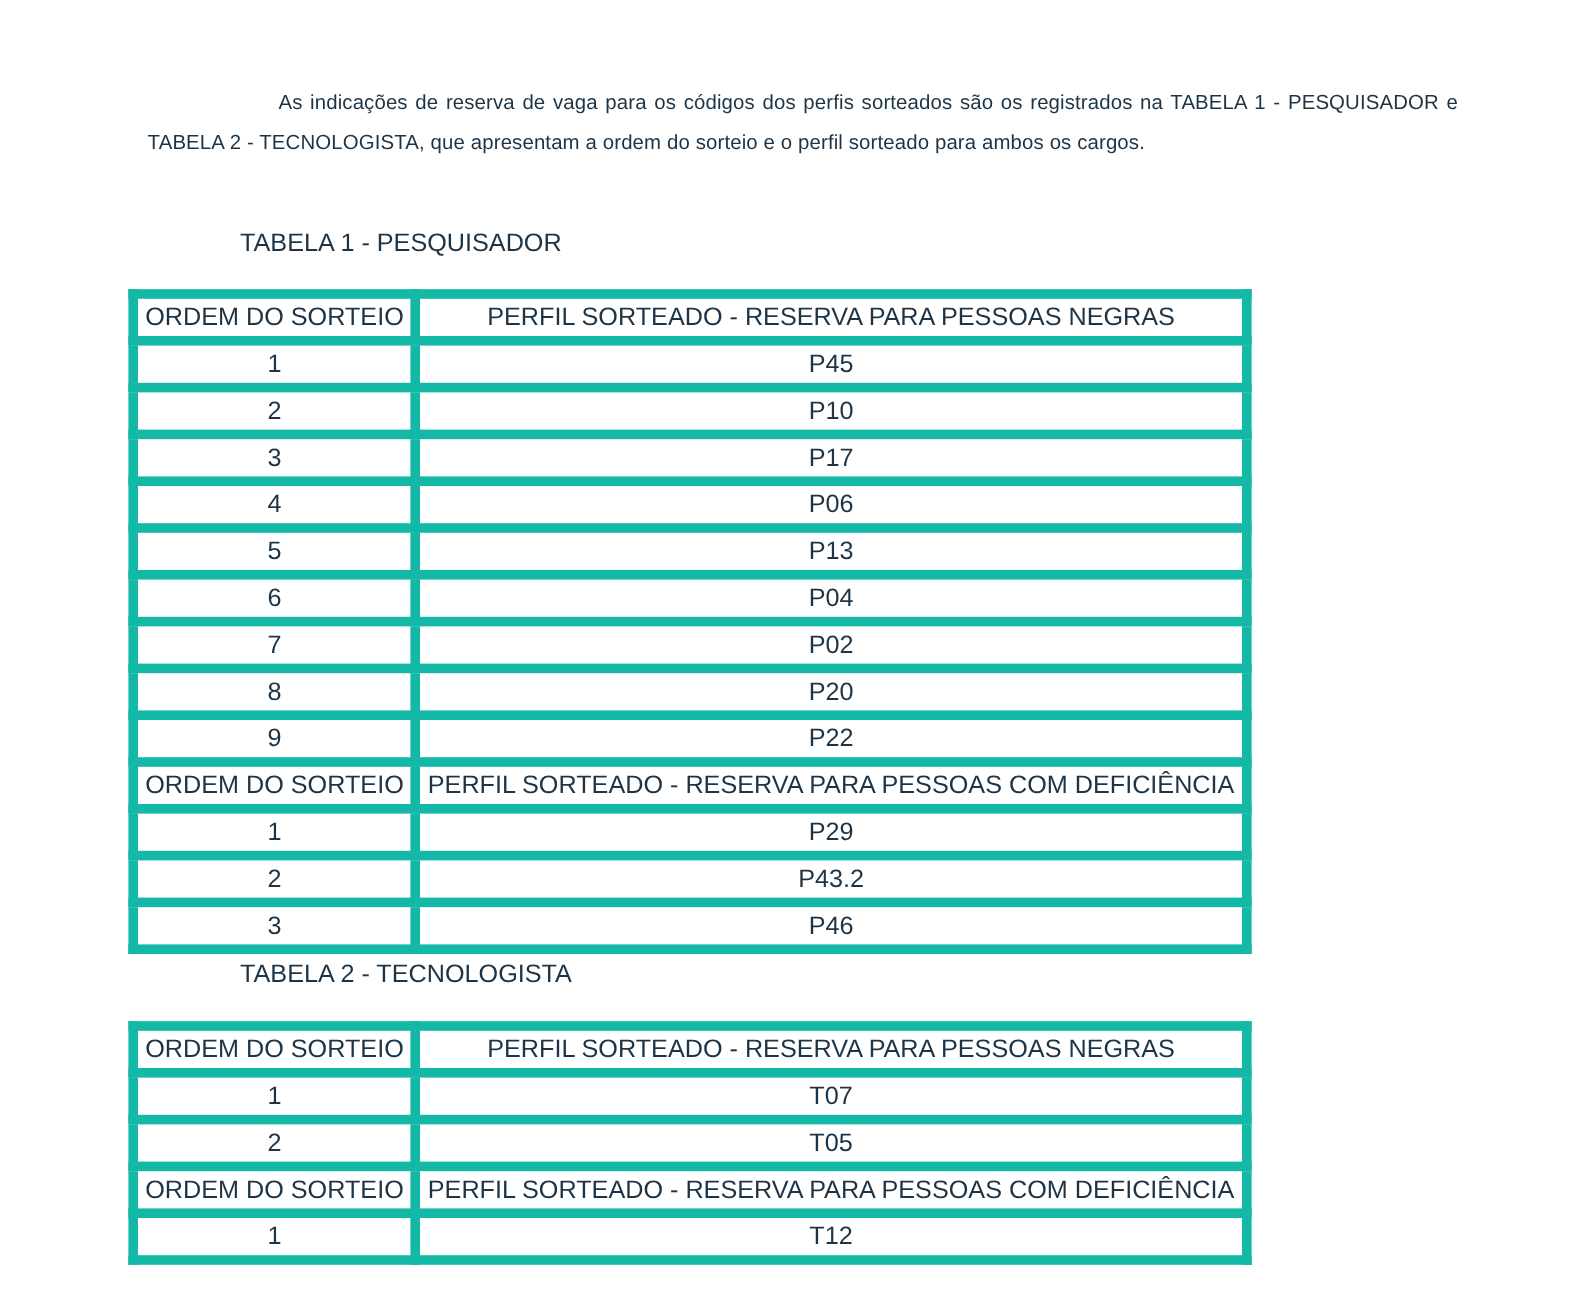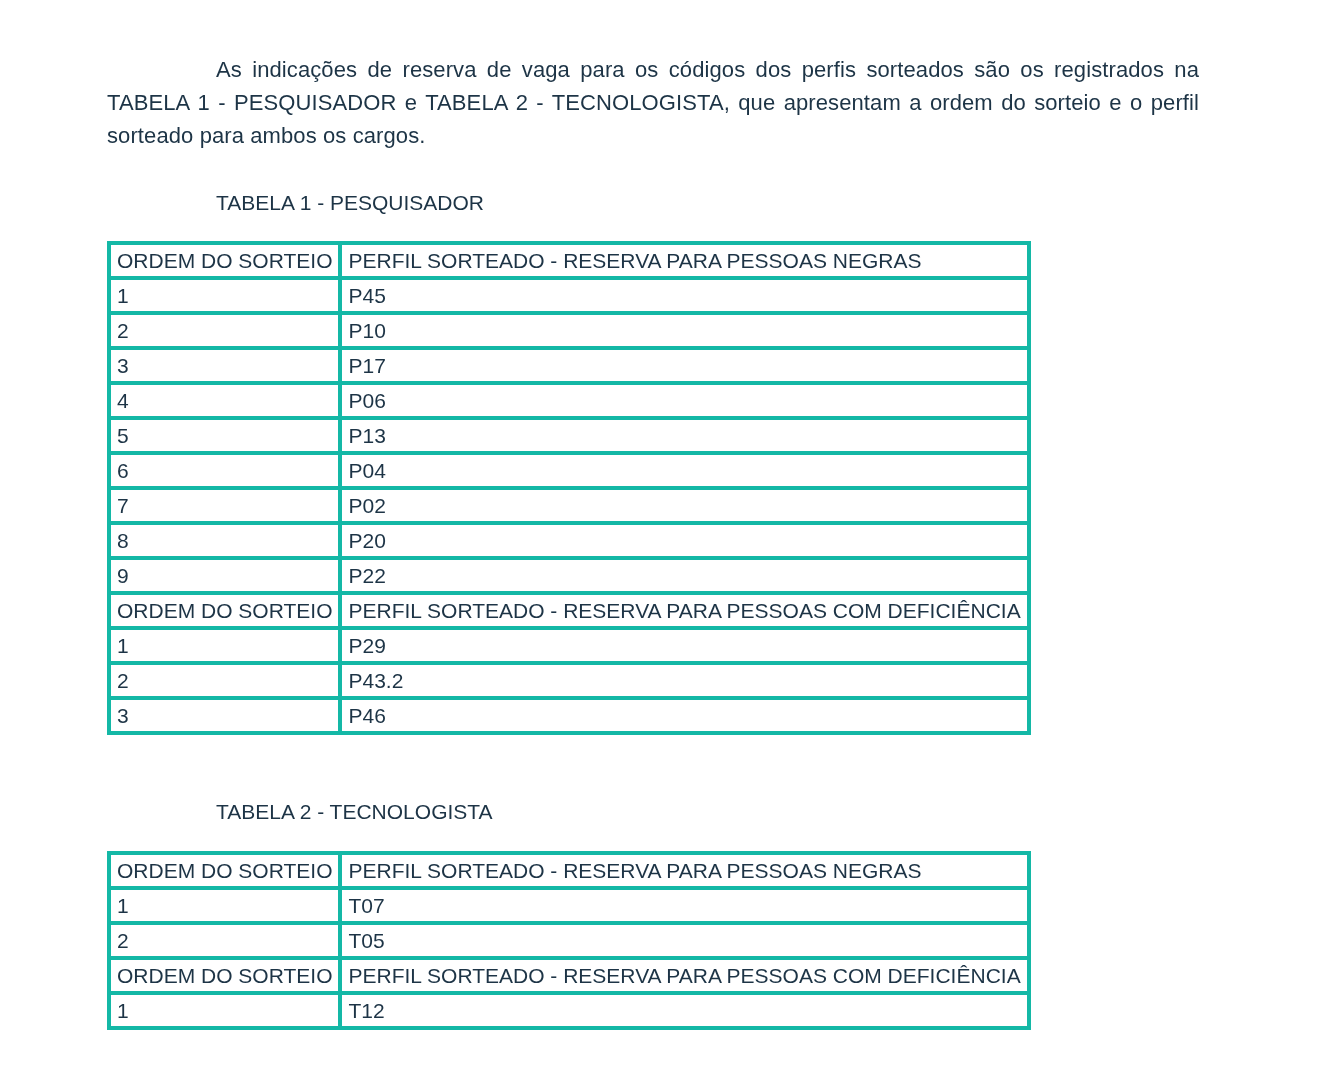--- a/index.html
+++ b/index.html
@@ -13,53 +13,54 @@
       position: relative;
       overflow: hidden;
       font-family: "Liberation Sans", "DejaVu Sans", sans-serif;
       color: #1d3446;
     }
     .paragraph {
       position: absolute;
       left: 107px;
       top: 53px;
       width: 1092px;
-      font-size: 22px;
+      font-size: 17px;
       line-height: 33px;
       text-align: justify;
       text-indent: 109px;
-      margin: 0;
+      margin: 16px;
       letter-spacing: 0.1px;
     }
     .table-title {
       position: absolute;
-      left: 216px;
+      left: 200px;
       font-size: 21px;
       line-height: 26px;
       margin: 0;
       font-weight: normal;
     }
     #t1-title { top: 190px; }
     #t2-title { top: 799px; }
     table.data-table {
       position: absolute;
       left: 107px;
       width: 910px;
       border-collapse: collapse;
       font-size: 21px;
     }
     #table1 { top: 241px; }
     #table2 { top: 851px; }
     table.data-table td {
-      border: 4px solid #14b8a6;
+      border: 8px solid #14b8a6;
       height: 31px;
       padding: 0 6px;
       vertical-align: middle;
       line-height: 31px;
       white-space: nowrap;
+      text-align: center;
     }
     table.data-table td.col-order {
       width: 214px;
     }
   </style>
 </head>
 <body>
 
 <p class="paragraph">As indicações de reserva de vaga para os códigos dos perfis sorteados são os registrados na TABELA 1 - PESQUISADOR e TABELA 2 - TECNOLOGISTA, que apresentam a ordem do sorteio e o perfil sorteado para ambos os cargos.</p>
 

